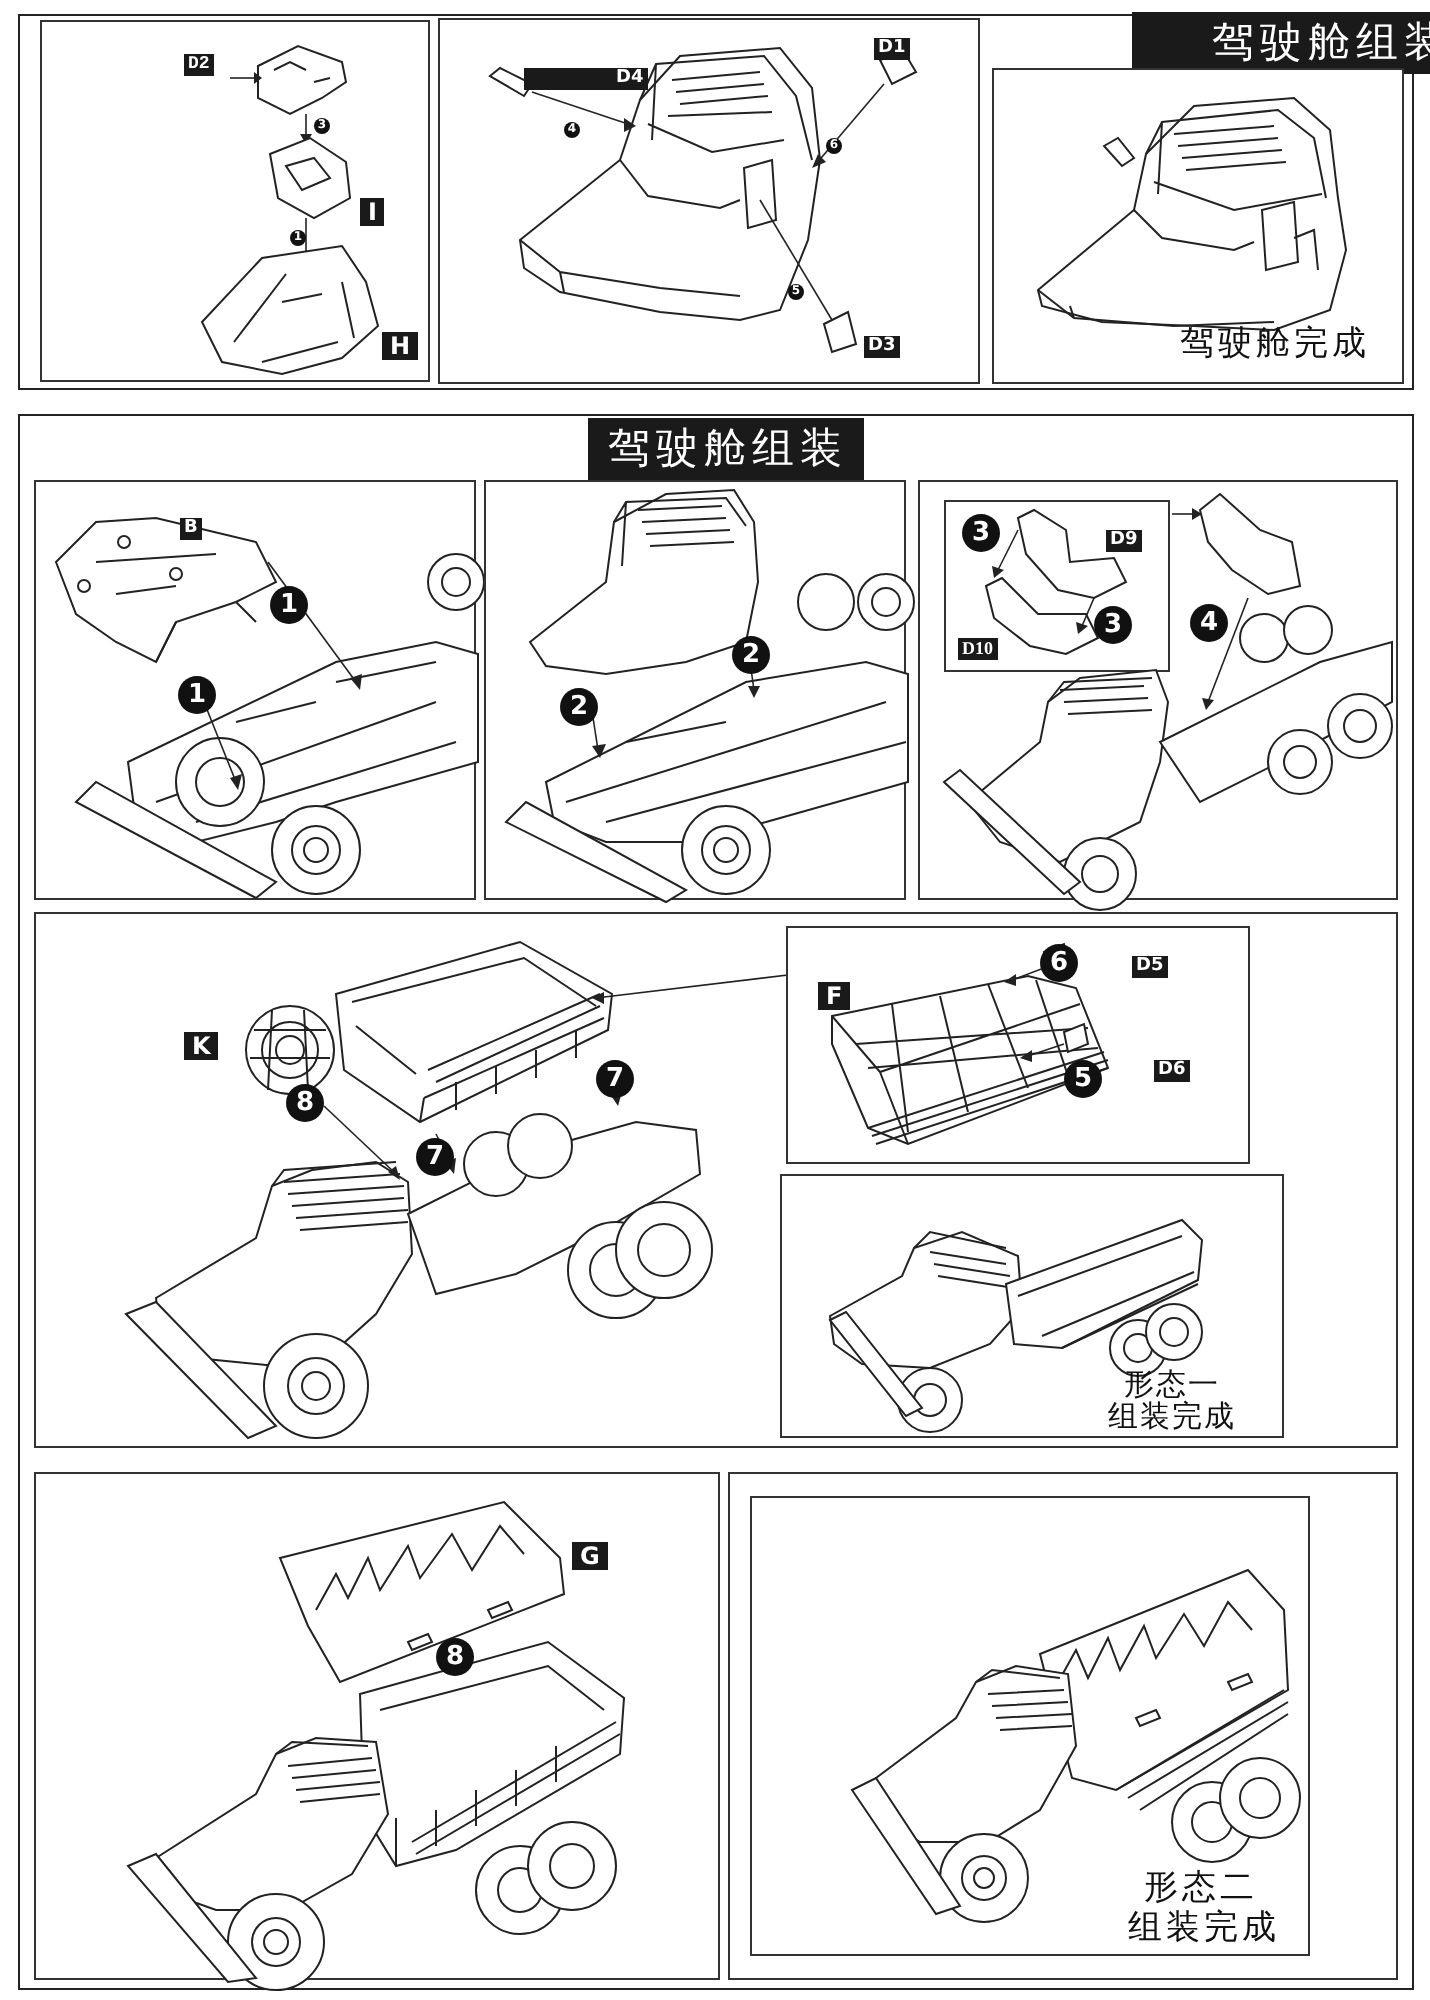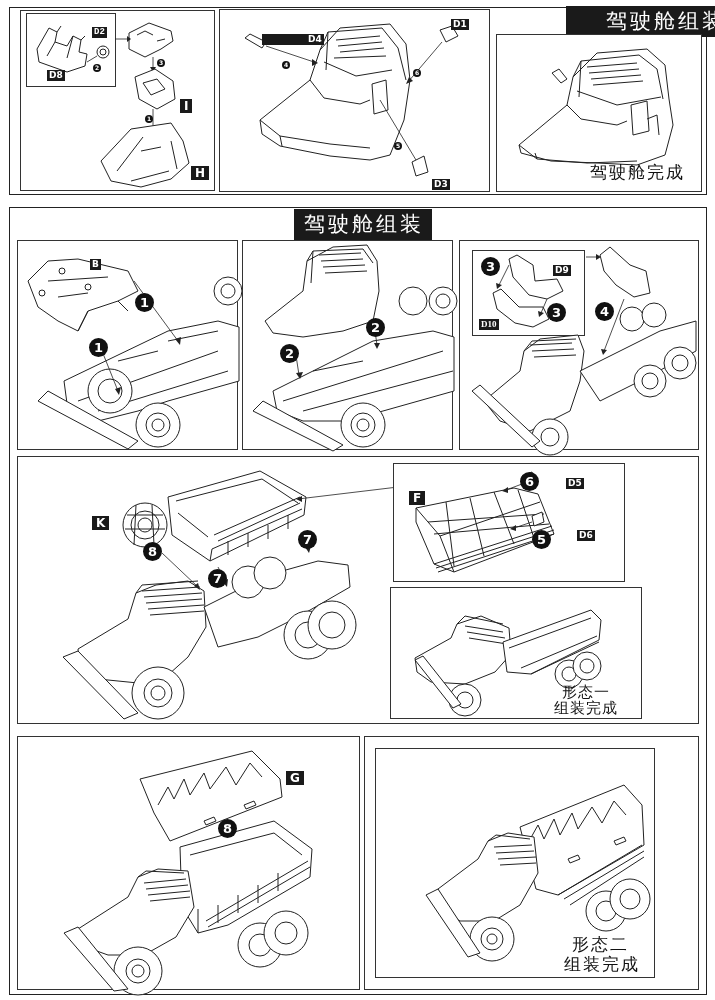--- a/index.html
+++ b/index.html
@@ -40,31 +40,20 @@
   .ah { fill: #222; }
 </style>
 </head>
 <body>
 
 <div class="frame" style="left:9px;top:7px;width:698px;height:188px;"></div>
 
 <div class="section-title" style="left:566px;top:6px;padding-left:40px;">驾驶舱组装</div>
 
 <div class="panel" style="left:20px;top:10px;width:195px;height:181px;">
-  <div class="inset" style="left:5px;top:2px;width:90px;height:74px;">
-    <svg class="art" width="90" height="74" viewBox="0 0 90 74">
-      <path class="lnf" d="M10 35 L22 14 L30 18 L28 28 L40 32 L46 22 L54 26 L52 38 L60 40 L58 52 L40 58 L12 48 Z"></path>
-      <path class="ln" d="M28 28 L20 42 M46 22 L40 44 M30 18 L34 12 M54 26 L58 22"></path>
-      <circle class="lnf" cx="76" cy="38" r="6"></circle>
-        <circle class="ln" cx="76" cy="38" r="3"></circle>
-      <path class="arr" d="M60 48 L70 42"></path>
-    </svg>
-    <div class="part-label" style="left:20px;top:56px;">D8</div>
-    <div class="step sm" style="left:66px;top:50px;">2</div>
-  </div>
   <svg class="art" width="195" height="181" viewBox="0 0 195 181">
     <path class="lnf" d="M108 22 L128 12 L150 20 L152 30 L140 38 L124 46 L108 38 Z"></path>
     <path class="ln" d="M116 24 L124 20 L132 24 M136 30 L144 28"></path>
     <path class="arr" d="M94 28 L106 28"></path>
       <path class="ah" d="M106 25 L110 28 L106 31 Z"></path>
     <path class="arr" d="M132 46 L132 58"></path>
       <path class="ah" d="M129 56 L132 61 L135 56 Z"></path>
     <path class="lnf" d="M114 66 L134 58 L152 70 L154 88 L136 98 L118 88 Z"></path>
     <path class="ln" d="M122 72 L136 68 L144 78 L130 84 Z"></path>
     <path class="arr" d="M132 98 L132 140"></path>
@@ -89,24 +78,24 @@
     <path class="arr" d="M46 36 L94 52"></path>
       <path class="ah" d="M92 49 L98 53 L92 56 Z"></path>
     <path class="lnf" d="M220 20 L232 16 L238 26 L226 32 Z"></path>
     <path class="arr" d="M222 32 L188 72"></path>
       <path class="ah" d="M189 67 L186 74 L193 71 Z"></path>
     <path class="arr" d="M160 90 L196 150"></path>
     <path class="lnf" d="M192 152 L204 146 L208 162 L196 166 Z"></path>
   </svg>
   <div class="part-label" style="left:42px;top:24px;padding-left:46px;">D4</div>
   <div class="step sm" style="left:62px;top:51px;">4</div>
-  <div class="part-label" style="left:231px;top:9px;">D1</div>
+  <div class="part-label" style="left:217px;top:9px;">D1</div>
   <div class="step sm" style="left:193px;top:59px;">6</div>
   <div class="step sm" style="left:174px;top:132px;">5</div>
-  <div class="part-label" style="left:212px;top:169px;">D3</div>
+  <div class="part-label" style="left:212px;top:158px;">D3</div>
 </div>
 
 <div class="panel" style="left:496px;top:34px;width:206px;height:158px;">
   <svg class="art" width="206" height="158" viewBox="0 0 206 158">
     <path class="lnf" d="M22 110 L70 70 L76 42 L100 18 L150 14 L168 30 L172 64 L176 90 L168 120 L140 130 L100 128 L54 126 L24 118 Z"></path>
     <path class="ln" d="M76 42 L84 26 L142 20 L160 34 L166 64 M84 26 L82 62 M80 56 L120 70 L164 62 M90 32 L140 28 M92 38 L142 34 M94 44 L144 40 M96 50 L146 46"></path>
     <path class="ln" d="M22 110 L40 124 L90 128 L140 126 M40 124 L38 118 M70 70 L84 84 L120 90 L130 86"></path>
     <path class="ln" d="M134 70 L150 66 L152 96 L136 100 Z M150 84 L160 80 L162 100"></path>
     <path class="lnf" d="M55 38 L62 34 L70 44 L64 48 Z"></path>
   </svg>

